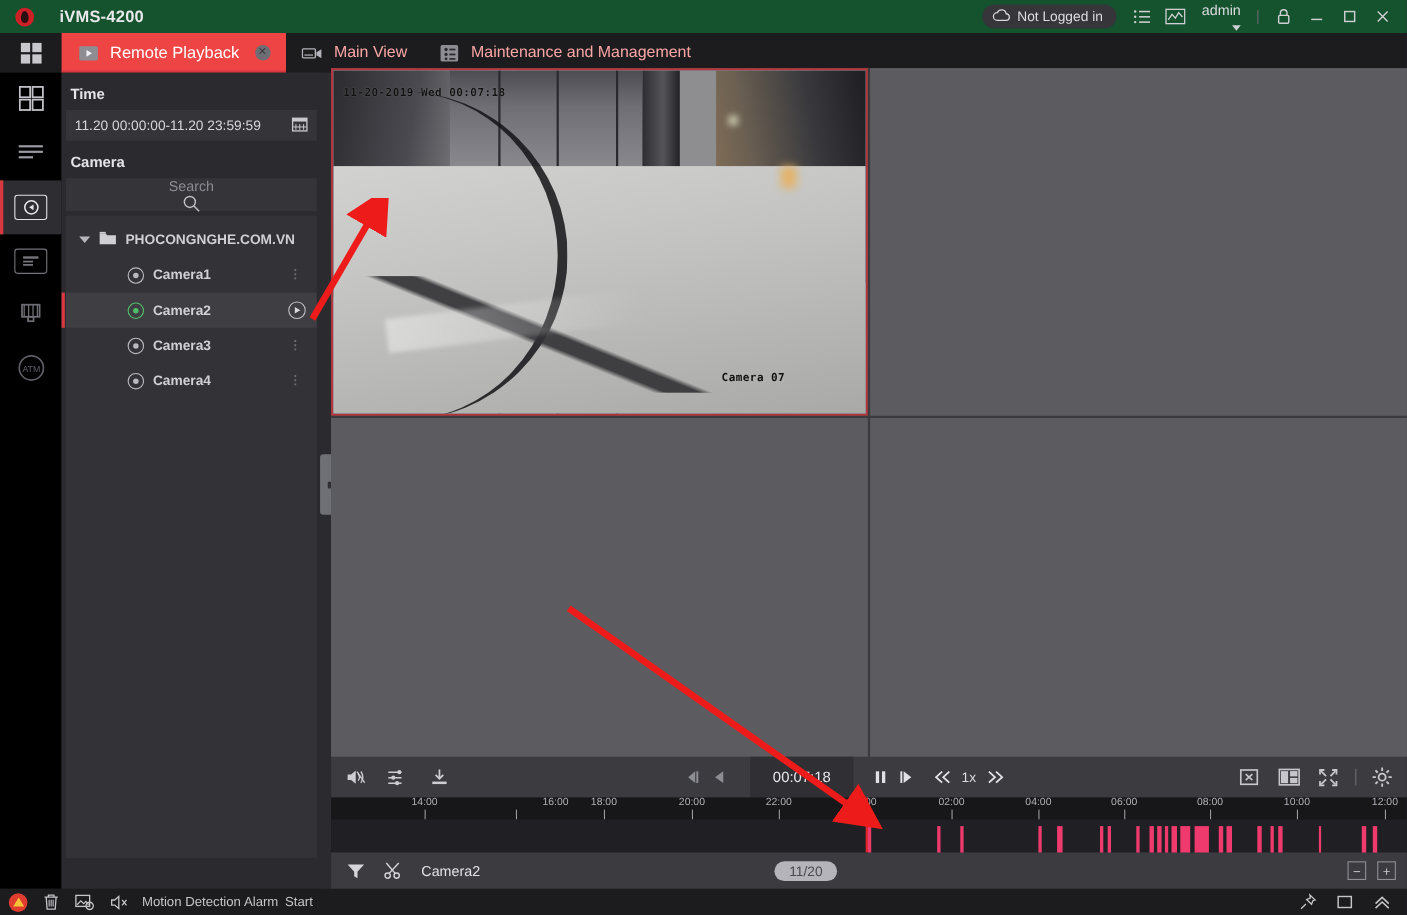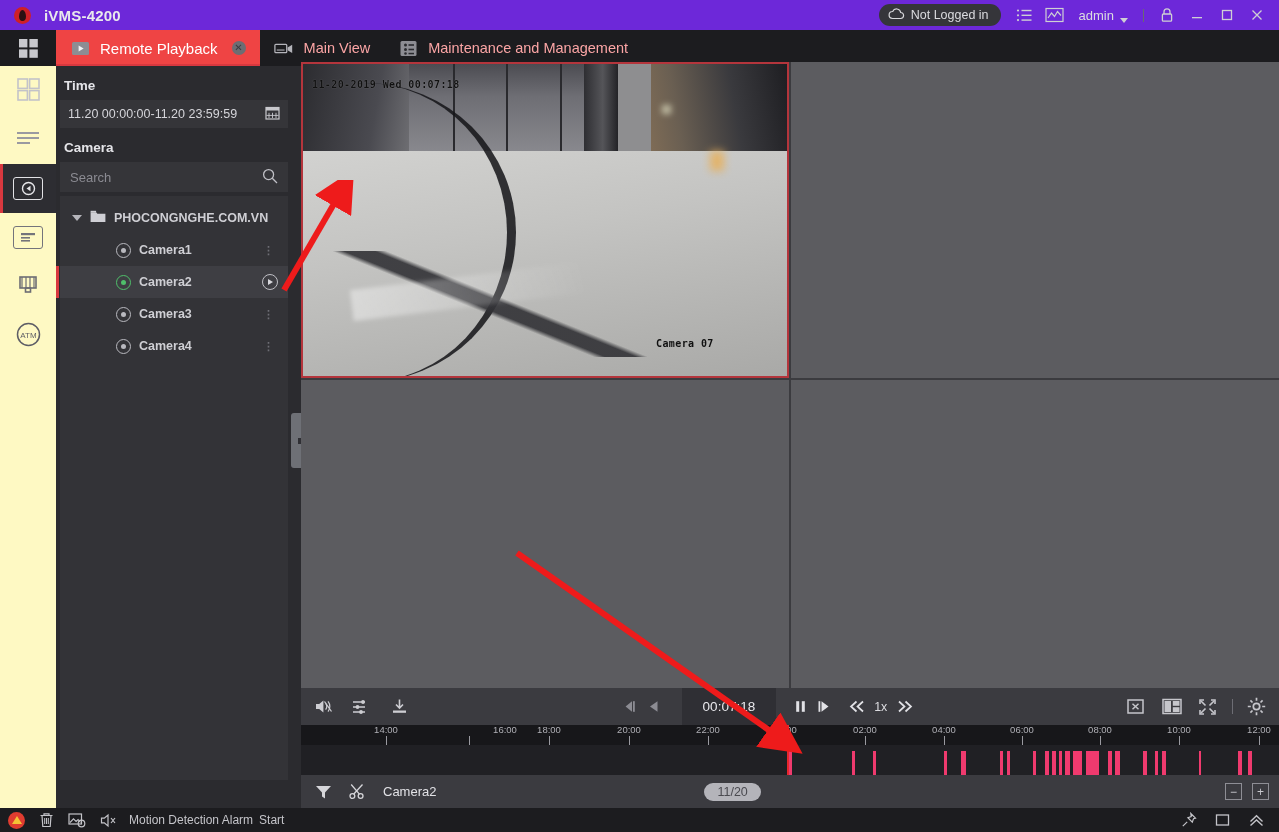--- a/index.html
+++ b/index.html
@@ -8,43 +8,43 @@
     font-family: "Liberation Sans", sans-serif;
     color:#c8c8cc;
     font-size:13px;
     -webkit-font-smoothing: antialiased;
   }
   .app { position:relative; width:1279px; height:832px; background:#2b2b2f; }
 
   
   .titlebar{
     position:absolute; left:0; top:0; width:1279px; height:30px;
-    background:#6d28d9;
-    display:flex; align-items:center;
+    background:#14532d;
+    display:flex; align-items:center;gap:10px;
   }
   .logo-wrap{ width:44px; display:flex; align-items:center; justify-content:center; }
   .logo{
     width:17px;height:17px;border-radius:50%;
     background:#cf2027; position:relative;
   }
   .logo::after{
     content:""; position:absolute; left:5px; top:3px; width:7px; height:11px;
     border-radius:50% 50% 50% 50%/60% 60% 40% 40%;
     background:#2b1012;
   }
   .apptitle{ font-size:15px; font-weight:bold; color:#e9e9ec; letter-spacing:.2px;}
   .tb-right{ margin-left:auto; display:flex; align-items:center; height:30px; padding-right:8px; gap:2px;}
   .loginpill{
     display:flex;align-items:center; gap:6px;
     background:#35353a; border-radius:13px; height:22px; padding:0 12px 0 9px;
     font-size:12.5px; color:#dcdce0; margin-right:8px;
   }
   .tb-icon{ width:28px;height:26px; display:flex;align-items:center;justify-content:center; color:#cfcfd4; }
   .tb-icon svg{ display:block; }
-  .admin{ display:flex;align-items:flex-end;gap:6px; padding:0 6px 0 8px; font-size:13px; color:#dcdce0;}
+  .admin{ display:flex;align-items:flex-end;gap:6px; padding:0 6px 0 8px; font-size:13px; color:#dcdce0;flex-direction:column;}
   .divider-v{ width:1px;height:13px;background:#6a6a70; margin:0 7px;}
   .caret{ width:0;height:0;border-left:4.5px solid transparent;border-right:4.5px solid transparent;border-top:5px solid #cfcfd4;}
 
   
   .tabbar{
     position:absolute; left:0; top:30px; width:1279px; height:36px;
     background:#1c1c1f; display:flex; align-items:stretch;
   }
   .gridbtn{ width:56px; display:flex;align-items:center;justify-content:center;}
   .tab{
@@ -56,21 +56,21 @@
     content:""; position:absolute; left:0; right:0; bottom:0; height:2px; background:#d8383f;
   }
   .tab-close{
     width:14px;height:14px;border-radius:50%;background:#6d6d73; color:#3a3a3f;
     font-size:10px; display:flex;align-items:center;justify-content:center; line-height:1; margin-left:4px;
   }
   .tabicon{ width:20px;height:17px; display:flex;align-items:center;justify-content:center;}
 
   
   .rail{
-    position:absolute; left:0; top:66px; width:56px; bottom:24px; background:#fef9c3;
+    position:absolute; left:0; top:66px; width:56px; bottom:24px; background:#000000;
   }
   .railitem{
     height:49px; display:flex;align-items:center;justify-content:center; position:relative; color:#8a8a91;
   }
   .railitem.sel{ background:#2d2d32; }
   .railitem.sel::before{
     content:""; position:absolute; left:0; top:0; bottom:0; width:3px; background:#d8383f;
   }
   .railbox{
     width:30px;height:23px;border:1.6px solid #9a9aa1;border-radius:3px;
@@ -84,21 +84,21 @@
     padding:0 4px;
   }
   .sec-title{ color:#e4e4e8; font-size:13.5px; font-weight:bold; padding:12px 4px 7px 4px;}
   .field{
     height:28px; background:#353539; display:flex;align-items:center;
     padding:0 8px; font-size:12.5px; color:#d5d5da; gap:6px;
   }
   .field .spacer{ flex:1; }
   .searchbox{
     height:30px; background:#353539; display:flex;align-items:center; padding:0 10px;
-    font-size:13px; color:#8b8b92;
+    font-size:13px; color:#8b8b92;flex-direction:column;
   }
   .tree{ background:#333337; margin-top:4px; padding:6px 0 10px 0; height:584px; }
   .tnode{
     display:flex; align-items:center; gap:8px; height:32px; padding-left:12px;
     font-size:12.5px; color:#cfcfd4; position:relative;font-weight:bold;
   }
   .tnode.child{ padding-left:56px; }
   .tnode.selected{ background:#3e3e43; }
   .tnode.selected::before{
     content:""; position:absolute; left:-4px; top:0; bottom:0; width:3px; background:#d8383f;

